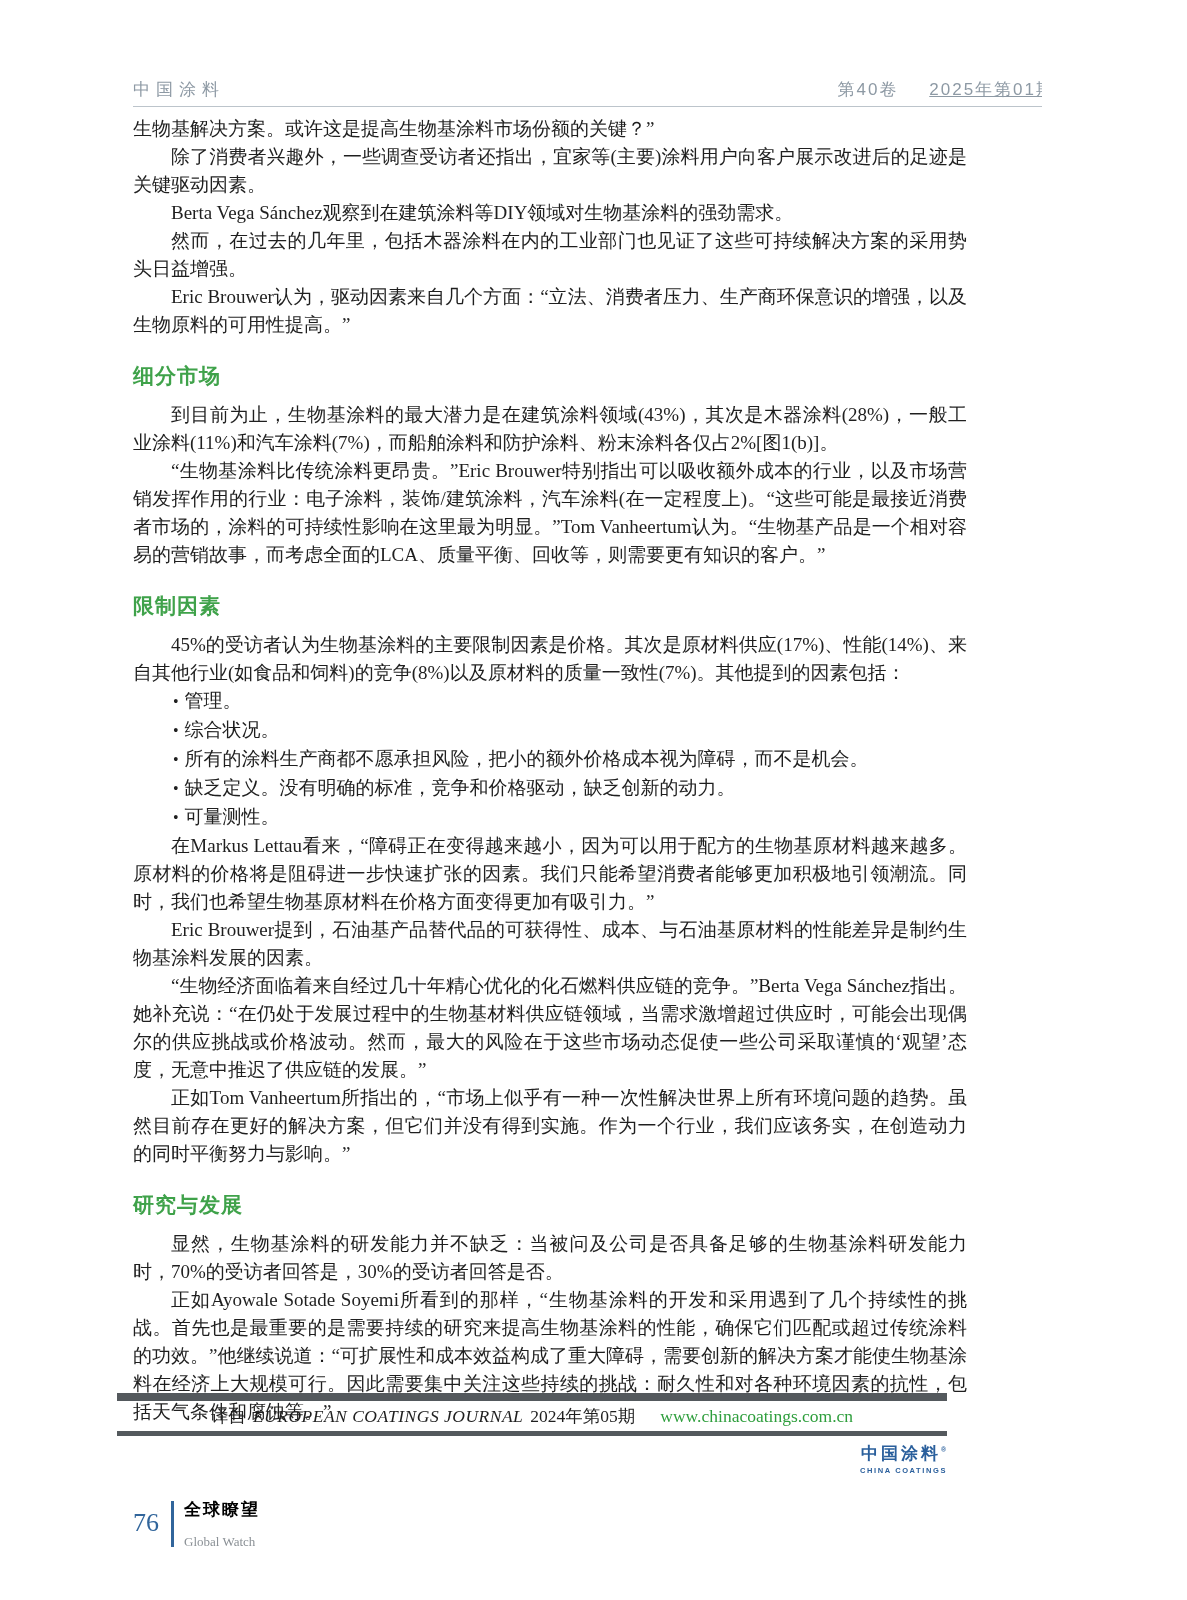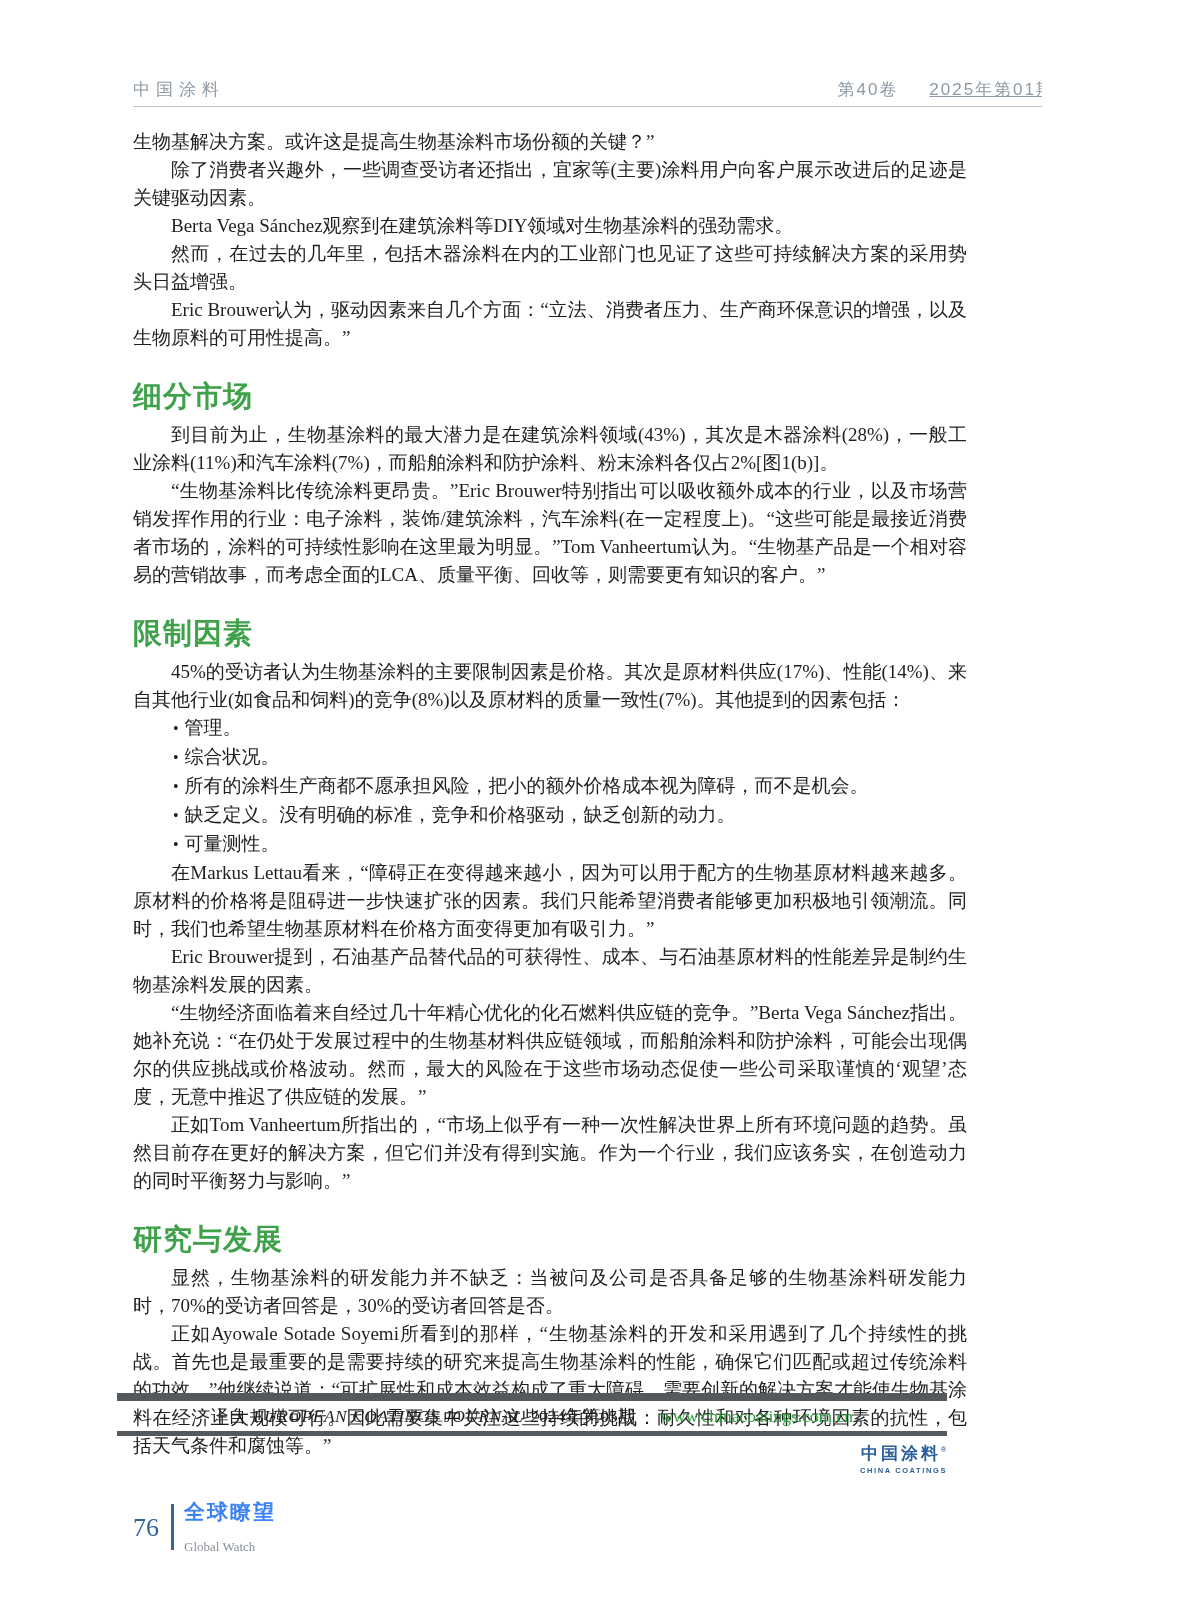--- a/index.html
+++ b/index.html
@@ -31,33 +31,33 @@
   }
   .hdr .jname{letter-spacing:6px;}
   .hdr .vol{letter-spacing:2px;margin-right:26px;}
   .hdr .iss{letter-spacing:2px;text-decoration:underline;}
   .hdr-rule{
     position:absolute;left:133px;top:106px;width:922px;height:0;
     border-top:1.5px solid var(--rule-gray);
   }
   
   .body{
-    position:absolute;left:133px;top:128px;width:834px;
+    position:absolute;left:133px;top:115px;width:834px;
     font-size:19px;line-height:28px;
     text-align:justify;
     text-justify:inter-ideograph;
   }
   .body p{margin:0;text-indent:2em;}
   .body p.noindent{text-indent:0;}
   .body h2{
     color:var(--green);
     font-family:"Liberation Sans","DejaVu Sans",sans-serif;
     font-weight:bold;
-    font-size:29px;line-height:34px;
-    margin:27px 0 8px 0;
+    font-size:21px;line-height:34px;
+    margin:20px 0 8px 0;
     text-align:left;letter-spacing:1px;
   }
   .body .bullet{padding-left:2.1em;text-indent:0;}
   .body .bullet .dot{margin-right:6px;font-size:16px;}
   
   .src{position:absolute;left:117px;top:1393px;width:830px;}
   .bar-thick{height:8px;background:var(--bar-gray);}
   .bar-thin{height:5px;background:var(--bar-gray);margin-top:0;}
   .src-line{
     height:30px;display:flex;justify-content:center;align-items:center;
@@ -83,21 +83,21 @@
     font-size:26px;color:var(--pagenum-blue);
     align-self:flex-end;margin-bottom:12px;
   }
   .pfoot .vbar{
     width:3px;height:46px;background:var(--pagenum-blue);
     margin:0 10px 0 12px;
   }
   .pfoot .col .cn{
     display:block;
     font-family:Liberation Mono, monospace;
-    font-weight:600;font-size:21px;color:#3b82f6;letter-spacing:2px;
+    font-weight:600;font-size:17px;color:#000000;letter-spacing:2px;
   }
   .pfoot .col .en{
     display:block;font-size:13px;color:#8a9095;margin-top:13px;
   }
 </style>
 </head>
 <body>
 
 <div class="page">
 
@@ -121,21 +121,21 @@
       <p>“生物基涂料比传统涂料更昂贵。”Eric Brouwer特别指出可以吸收额外成本的行业，以及市场营销发挥作用的行业：电子涂料，装饰/建筑涂料，汽车涂料(在一定程度上)。“这些可能是最接近消费者市场的，涂料的可持续性影响在这里最为明显。”Tom Vanheertum认为。“生物基产品是一个相对容易的营销故事，而考虑全面的LCA、质量平衡、回收等，则需要更有知识的客户。”</p>
       <h2>限制因素</h2>
       <p>45%的受访者认为生物基涂料的主要限制因素是价格。其次是原材料供应(17%)、性能(14%)、来自其他行业(如食品和饲料)的竞争(8%)以及原材料的质量一致性(7%)。其他提到的因素包括：</p>
       <div class="bullet"><span class="dot">•</span><span>管理。</span></div>
       <div class="bullet"><span class="dot">•</span><span>综合状况。</span></div>
       <div class="bullet"><span class="dot">•</span><span>所有的涂料生产商都不愿承担风险，把小的额外价格成本视为障碍，而不是机会。</span></div>
       <div class="bullet"><span class="dot">•</span><span>缺乏定义。没有明确的标准，竞争和价格驱动，缺乏创新的动力。</span></div>
       <div class="bullet"><span class="dot">•</span><span>可量测性。</span></div>
       <p>在Markus Lettau看来，“障碍正在变得越来越小，因为可以用于配方的生物基原材料越来越多。原材料的价格将是阻碍进一步快速扩张的因素。我们只能希望消费者能够更加积极地引领潮流。同时，我们也希望生物基原材料在价格方面变得更加有吸引力。”</p>
       <p>Eric Brouwer提到，石油基产品替代品的可获得性、成本、与石油基原材料的性能差异是制约生物基涂料发展的因素。</p>
-      <p>“生物经济面临着来自经过几十年精心优化的化石燃料供应链的竞争。”Berta Vega Sánchez指出。她补充说：“在仍处于发展过程中的生物基材料供应链领域，而船舶涂料和防护涂料，可能会出现偶尔的供应挑战或价格波动。然而，最大的风险在于这些市场动态促使一些公司采取谨慎的‘观望’态度，无意中推迟了供应链的发展。”</p>
+      <p>“生物经济面临着来自经过几十年精心优化的化石燃料供应链的竞争。”Berta Vega Sánchez指出。她补充说：“在仍处于发展过程中的生物基材料供应链领域，当需求激增超过供应时，可能会出现偶尔的供应挑战或价格波动。然而，最大的风险在于这些市场动态促使一些公司采取谨慎的‘观望’态度，无意中推迟了供应链的发展。”</p>
       <p>正如Tom Vanheertum所指出的，“市场上似乎有一种一次性解决世界上所有环境问题的趋势。虽然目前存在更好的解决方案，但它们并没有得到实施。作为一个行业，我们应该务实，在创造动力的同时平衡努力与影响。”</p>
       <h2>研究与发展</h2>
       <p>显然，生物基涂料的研发能力并不缺乏：当被问及公司是否具备足够的生物基涂料研发能力时，70%的受访者回答是，30%的受访者回答是否。</p>
       <p>正如Ayowale Sotade Soyemi所看到的那样，“生物基涂料的开发和采用遇到了几个持续性的挑战。首先也是最重要的是需要持续的研究来提高生物基涂料的性能，确保它们匹配或超过传统涂料的功效。”他继续说道：“可扩展性和成本效益构成了重大障碍，需要创新的解决方案才能使生物基涂料在经济上大规模可行。因此需要集中关注这些持续的挑战：耐久性和对各种环境因素的抗性，包括天气条件和腐蚀等。”</p>
     </div>
 
   <div class="src">
     <div class="bar-thick"></div>
     <div class="src-line">
       <span>译自</span>

